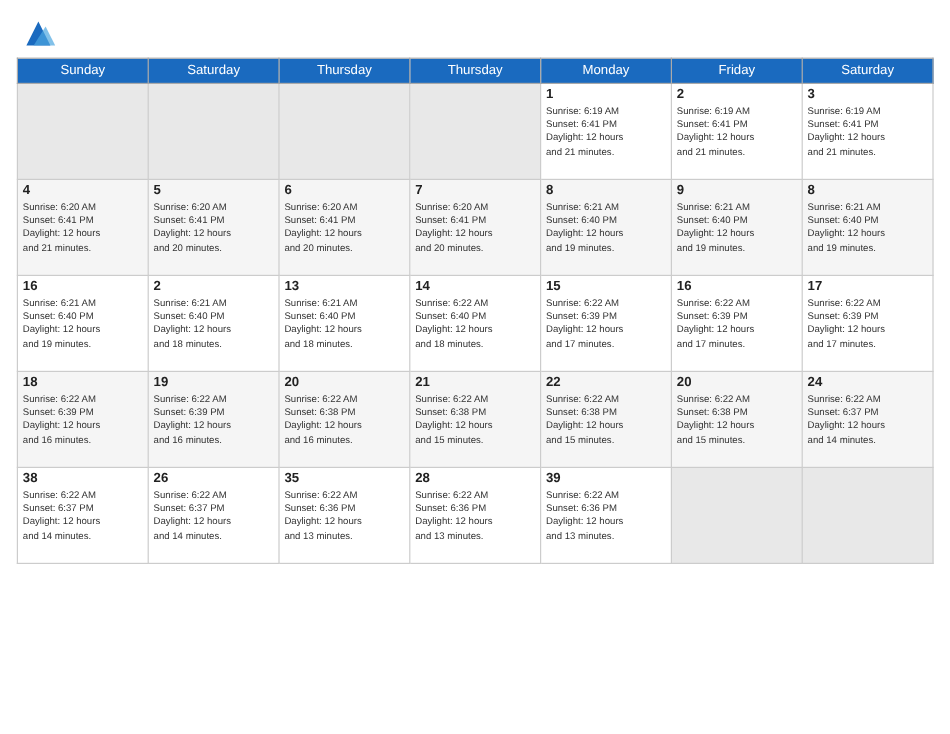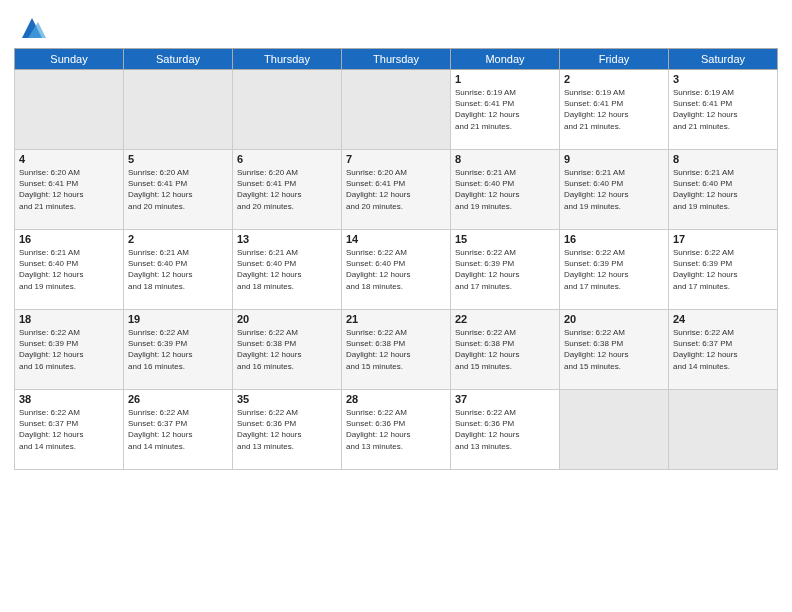--- a/index.html
+++ b/index.html
@@ -341,21 +341,21 @@
 and 13 minutes.</div>
           </td>
           <td>
             <span class="day-num">28</span>
             <div class="day-info" style="white-space: pre-line;">Sunrise: 6:22 AM
 Sunset: 6:36 PM
 Daylight: 12 hours
 and 13 minutes.</div>
           </td>
           <td>
-            <span class="day-num">37</span>
+            <span class="day-num">39</span>
             <div class="day-info" style="white-space: pre-line;">Sunrise: 6:22 AM
 Sunset: 6:36 PM
 Daylight: 12 hours
 and 13 minutes.</div>
           </td>
           <td class="empty-cell"></td>
           <td class="empty-cell"></td>
         </tr>
       </tbody>
   </table>

